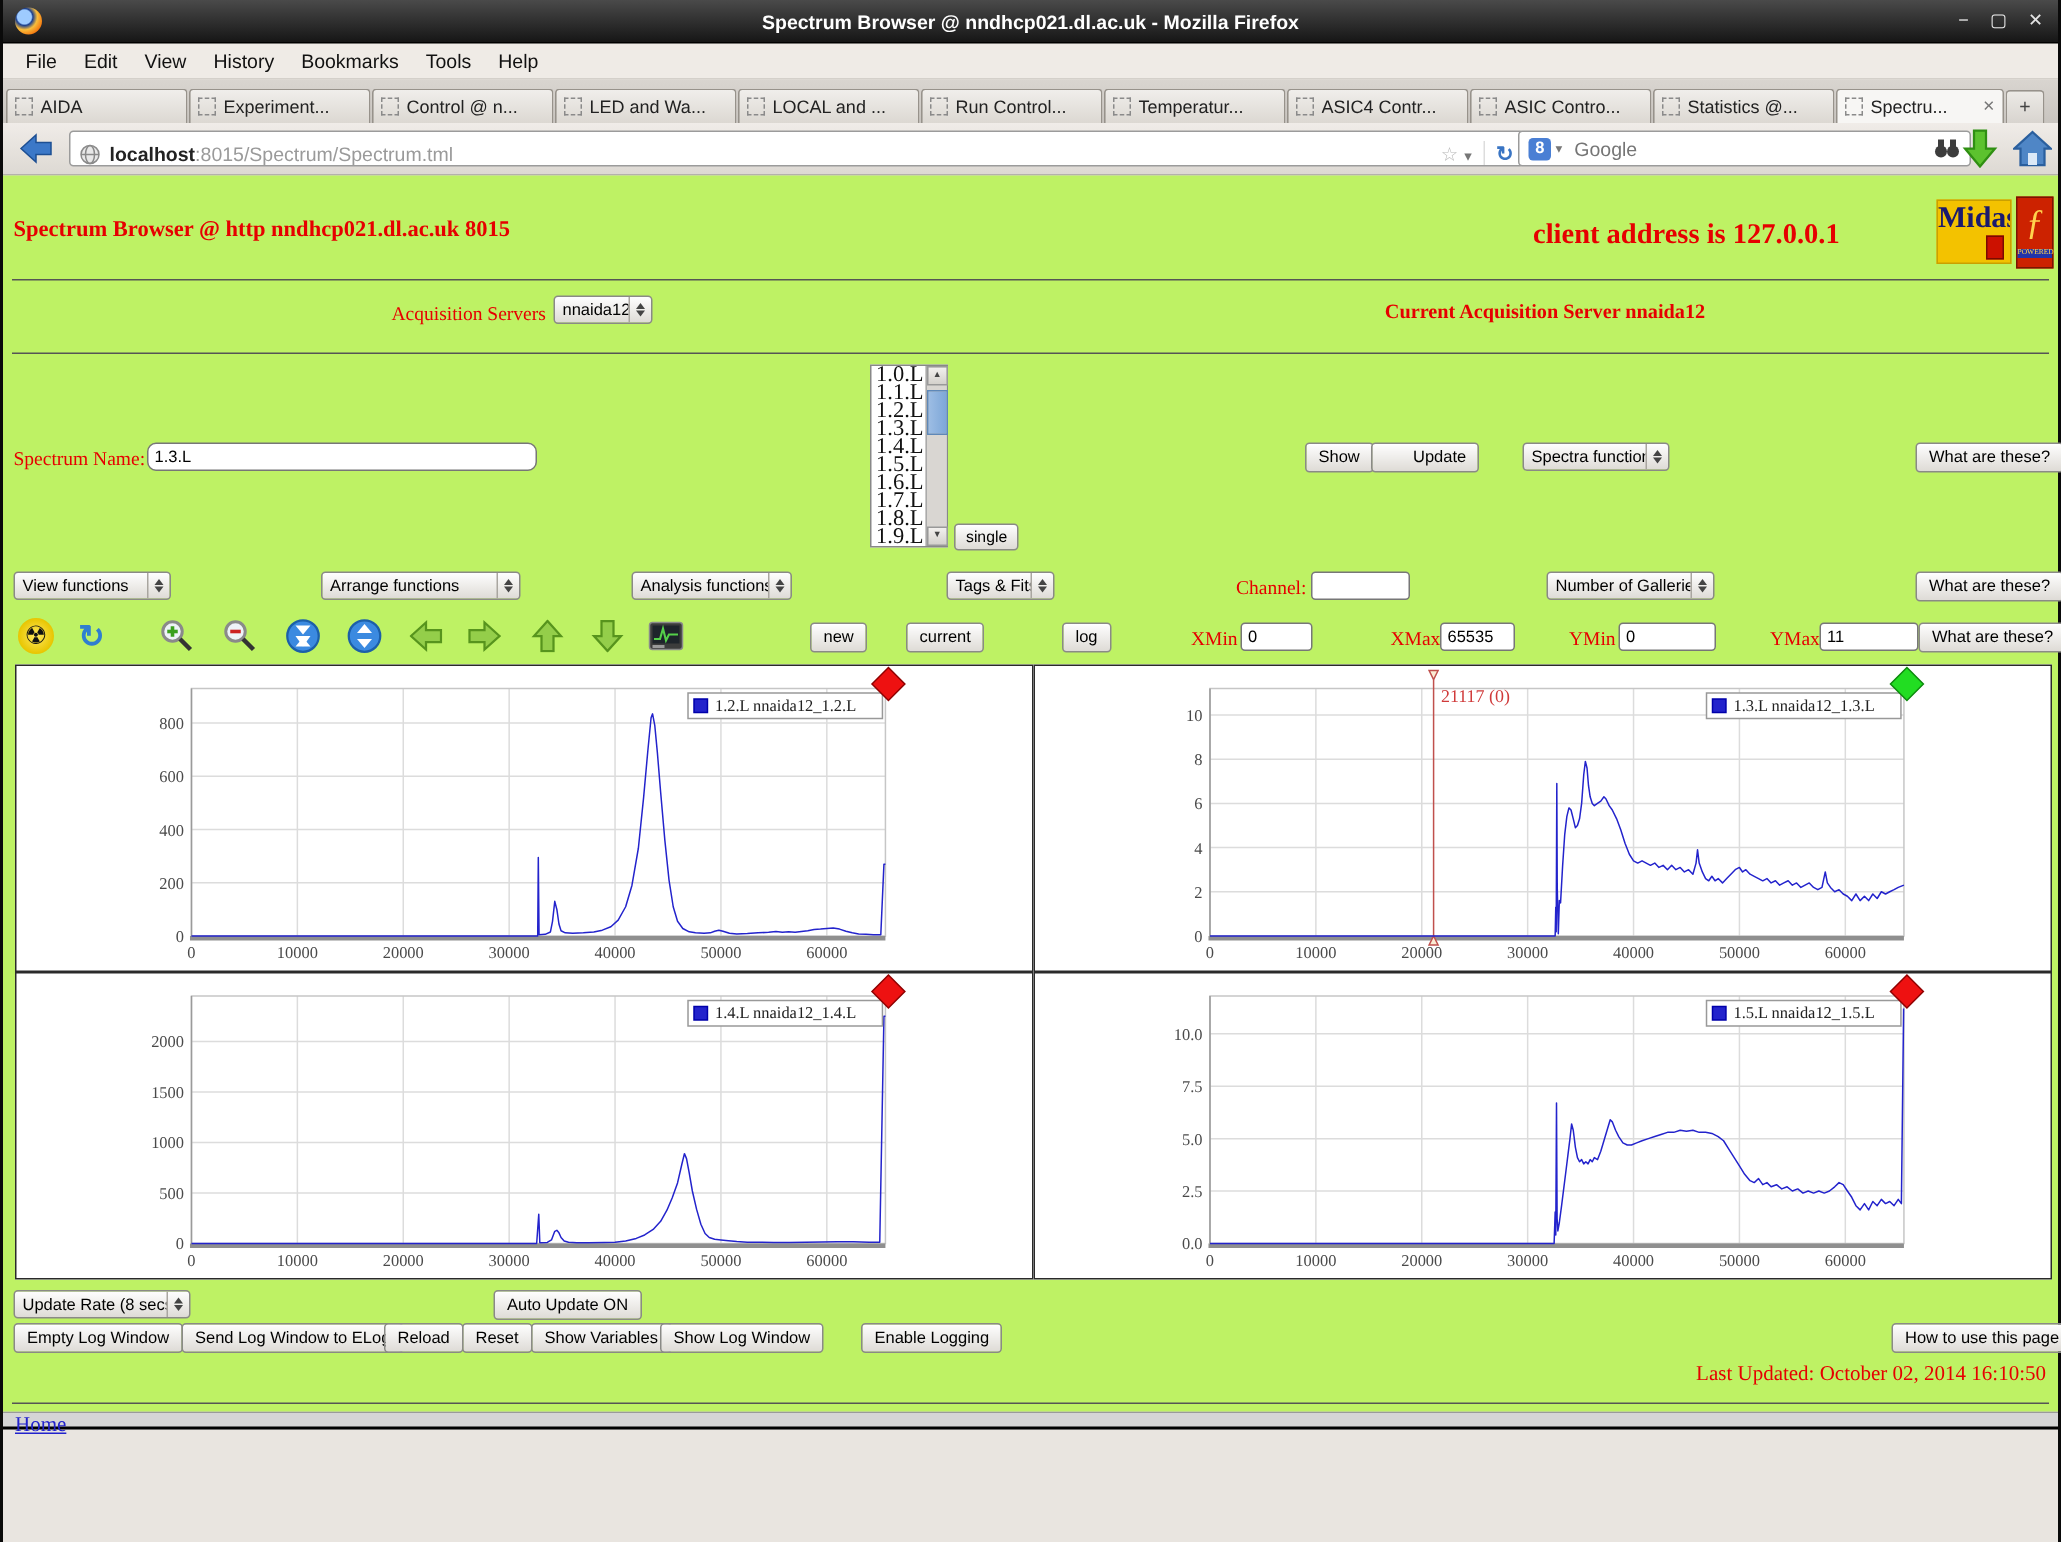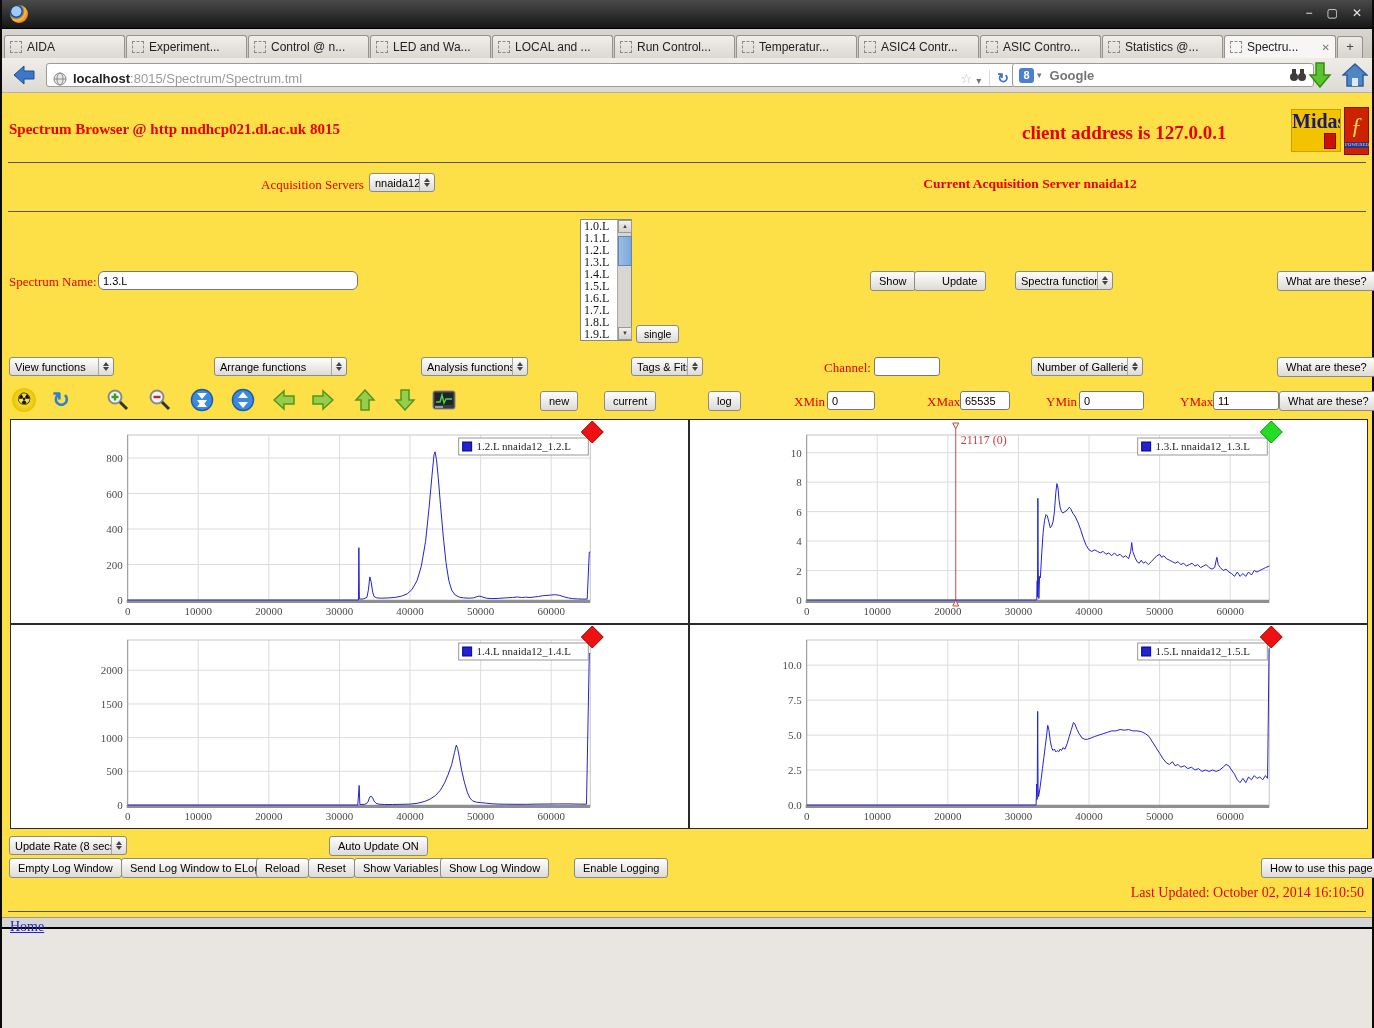--- a/index.html
+++ b/index.html
@@ -26,39 +26,39 @@
   .urlbar{position:absolute;left:44px;top:5px;width:956px;height:22px;background:#fff;border:1px solid #9b9b9b;border-radius:3px;display:flex;align-items:flex-end;padding:0 6px;}
   .urlbar .host{font-size:13px;color:#222;font-weight:bold;margin-left:6px;}
   .urlbar .path{font-size:13px;color:#9a9a9a;}
   .urlbar .spacer{flex:1;}
   .url-star{color:#b9b9b9;font-size:13px;margin-right:4px;}
   .url-caret{color:#777;font-size:10px;margin-right:8px;}
   .url-reload{color:#3a75c4;font-weight:bold;font-size:14px;border-left:1px solid #ddd;padding-left:7px;}
   .searchbar{position:absolute;left:1010px;top:5px;width:288px;height:22px;background:#fff;border:1px solid #9b9b9b;border-radius:3px;display:flex;align-items:center;padding:0 6px;}
   .g-icon{width:15px;height:15px;background:#4a7fd4;border-radius:3px;color:#fff;font-size:11px;font-weight:bold;text-align:center;line-height:15px;}
   .searchbar .caret{color:#777;font-size:9px;margin:0 6px 0 3px;}
-  .searchbar input{flex:1;border:none;outline:none;font-size:13px;color:#333;background:transparent;font-weight:bold;}
+  .searchbar input{flex:1;border:none;outline:none;font-size:13px;color:#333;background:transparent;}
   .dl-arrow{position:absolute;left:1306px;top:4px;}
   .home-icon{position:absolute;left:1340px;top:4px;}
   
-  .page{position:relative;height:824px;background:#fde047;font-family:"Liberation Serif",serif;}
+  .page{position:relative;height:824px;background:#bef264;font-family:"Liberation Serif",serif;}
   .red{color:#e60000;}
   .hr{position:absolute;left:6px;right:6px;border-top:1px solid #555;height:0;}
   .abs{position:absolute;}
   .rbtn{position:absolute;font-family:"Liberation Sans",sans-serif;font-size:11px;color:#000;background:linear-gradient(#fefefe,#dedbd6);border:1px solid #8a8a86;border-radius:3px;padding:3px 8px;white-space:nowrap;box-shadow:0 1px 0 rgba(255,255,255,.6) inset;}
   .rsel{position:absolute;font-family:"Liberation Sans",sans-serif;font-size:11px;color:#000;background:linear-gradient(#fefefe,#dedbd6);border:1px solid #8a8a86;border-radius:3px;height:19px;box-sizing:border-box;display:flex;align-items:center;white-space:nowrap;}
   .rsel .lbl{flex:1;padding:0 5px;overflow:hidden;}
   .rsel .arr{border-left:1px solid #a9a6a0;width:14px;height:100%;display:flex;flex-direction:column;align-items:center;justify-content:center;gap:1px;}
   .tri-up{width:0;height:0;border-left:3px solid transparent;border-right:3px solid transparent;border-bottom:4px solid #444;}
   .tri-dn{width:0;height:0;border-left:3px solid transparent;border-right:3px solid transparent;border-top:4px solid #444;}
   .rinp{position:absolute;font-family:"Liberation Sans",sans-serif;font-size:11px;border:1px solid #777;border-radius:3px;background:#fff;padding:2px 4px;height:13px;}
   .rlabel{position:absolute;font-size:13px;color:#e60000;white-space:nowrap;}
   
   .lb{position:absolute;left:578px;top:126px;width:52px;height:122px;background:#fff;border:1px solid #888;display:flex;box-sizing:border-box;}
-  .lb-items{width:35px;font-size:12px;line-height:12px;padding-left:3px;color:#111;}
+  .lb-items{width:35px;font-size:15px;line-height:12px;padding-left:3px;color:#111;}
   .lb-sb{width:14px;background:#d9d6d2;border-left:1px solid #aaa;position:relative;}
   .lb-sb .sbbtn{position:absolute;left:0;width:14px;height:13px;background:linear-gradient(#f2f0ee,#d4d1cc);border:1px solid #999;box-sizing:border-box;font-size:6px;text-align:center;line-height:11px;color:#444;}
   .lb-sb .up{top:0;}
   .lb-sb .dn{bottom:0;}
   .lb-thumb{position:absolute;left:0;top:16px;width:14px;height:30px;background:linear-gradient(90deg,#9dbde4,#7da7d8);border:1px solid #5e88b8;box-sizing:border-box;}
   
   .tbi{position:absolute;width:24px;height:24px;display:flex;align-items:center;justify-content:center;}
   .rad{border-radius:50%;background:radial-gradient(#ffe95e,#e8c500 70%,#6b5b00);color:#111;font-size:17px;line-height:22px;text-align:center;}
   .refresh{color:#2f7fd0;font-size:21px;font-weight:bold;}
   
@@ -74,27 +74,37 @@
   .home-link{position:absolute;left:8px;top:826px;font-size:14px;color:#2222cc;text-decoration:underline;}
   .bottom-strip{height:12px;background:#d5d5d5;border-top:1px solid #9a9a9a;border-bottom:2px solid #000;box-sizing:border-box;}
 </style>
 </head>
 <body>
 
 <div class="window">
 
   <div class="titlebar">
     <span class="ff-logo"></span>
+    <span class="win-title">Spectrum Browser @ nndhcp021.dl.ac.uk - Mozilla Firefox</span>
     <span class="winbtns">
       <span>−</span>
       <span>▢</span>
       <span>✕</span>
     </span>
   </div>
 
+  <div class="menubar">
+    <span>File</span>
+    <span>Edit</span>
+    <span>View</span>
+    <span>History</span>
+    <span>Bookmarks</span>
+    <span>Tools</span>
+    <span>Help</span>
+  </div>
 
   <div class="tabbar">
     <div class="tab">
         <span class="favicon"></span>
         <span class="tab-label">AIDA</span>
       </div>
     <div class="tab">
         <span class="favicon"></span>
         <span class="tab-label">Experiment...</span>
       </div>

